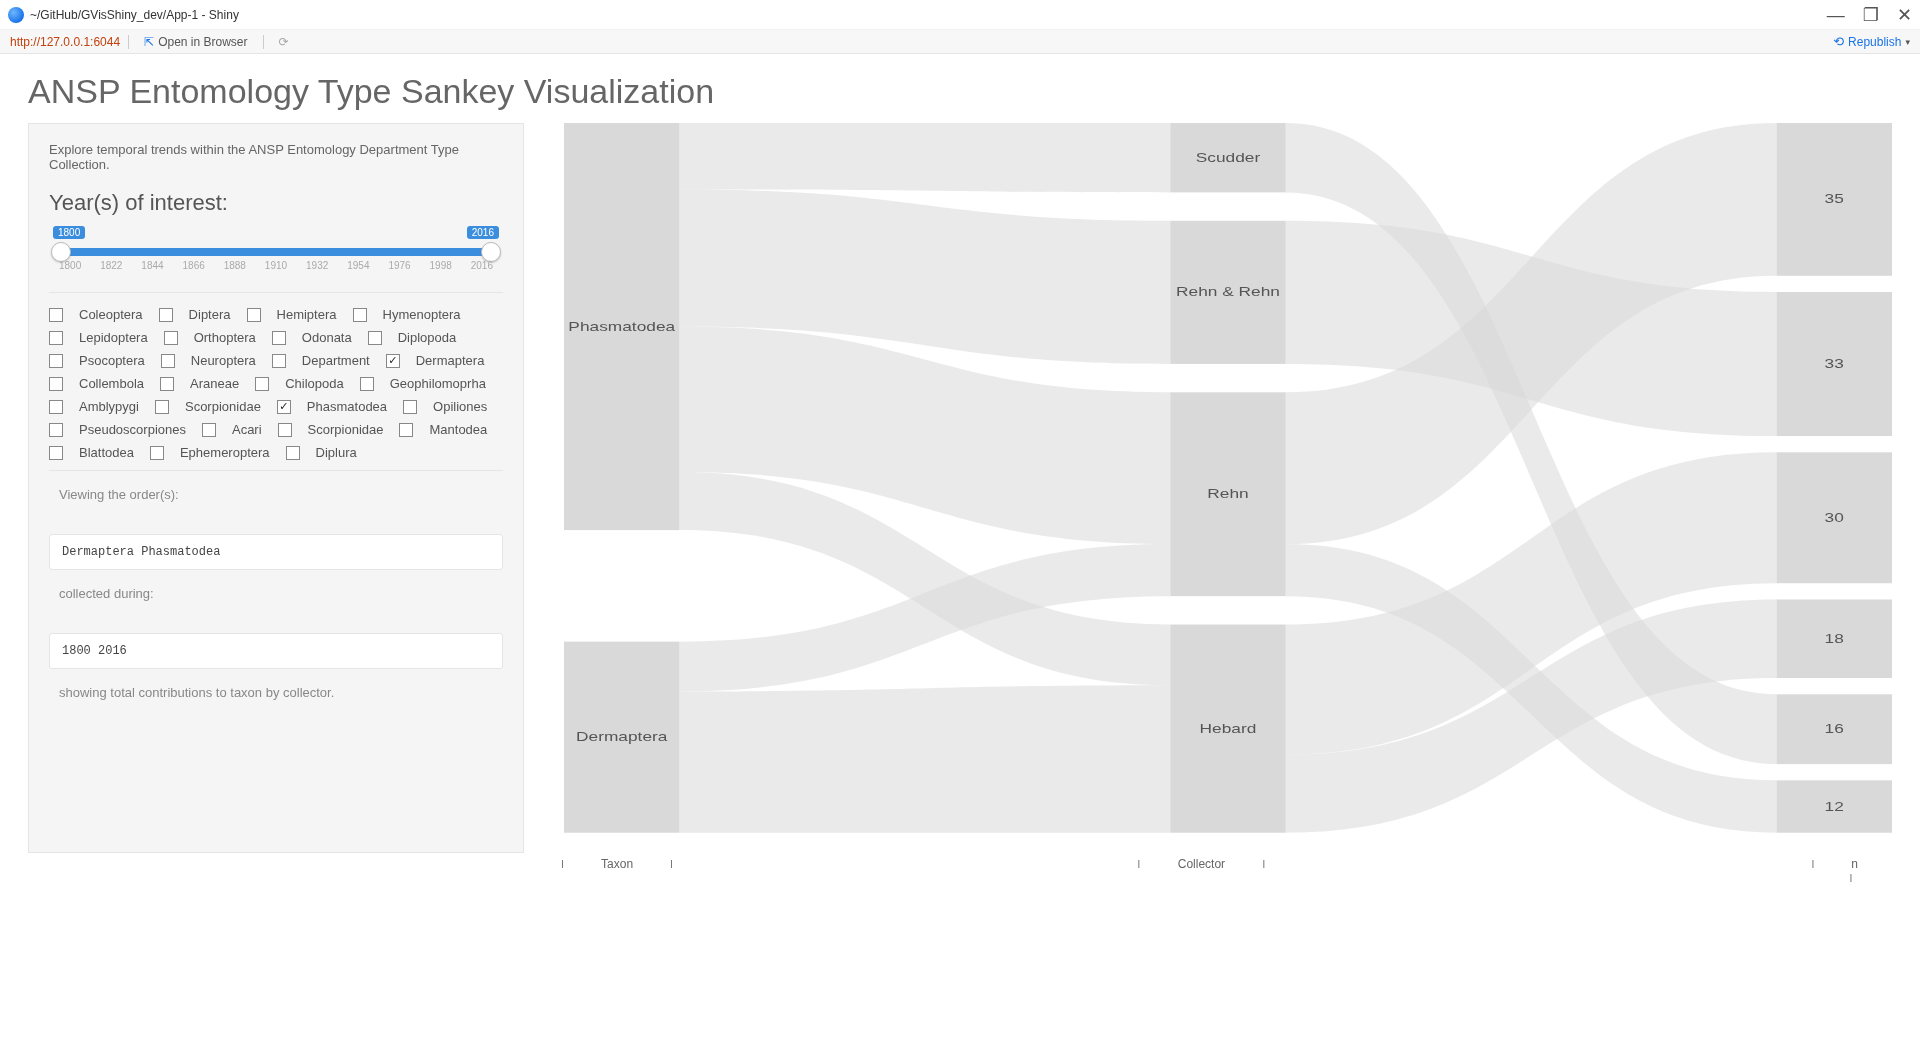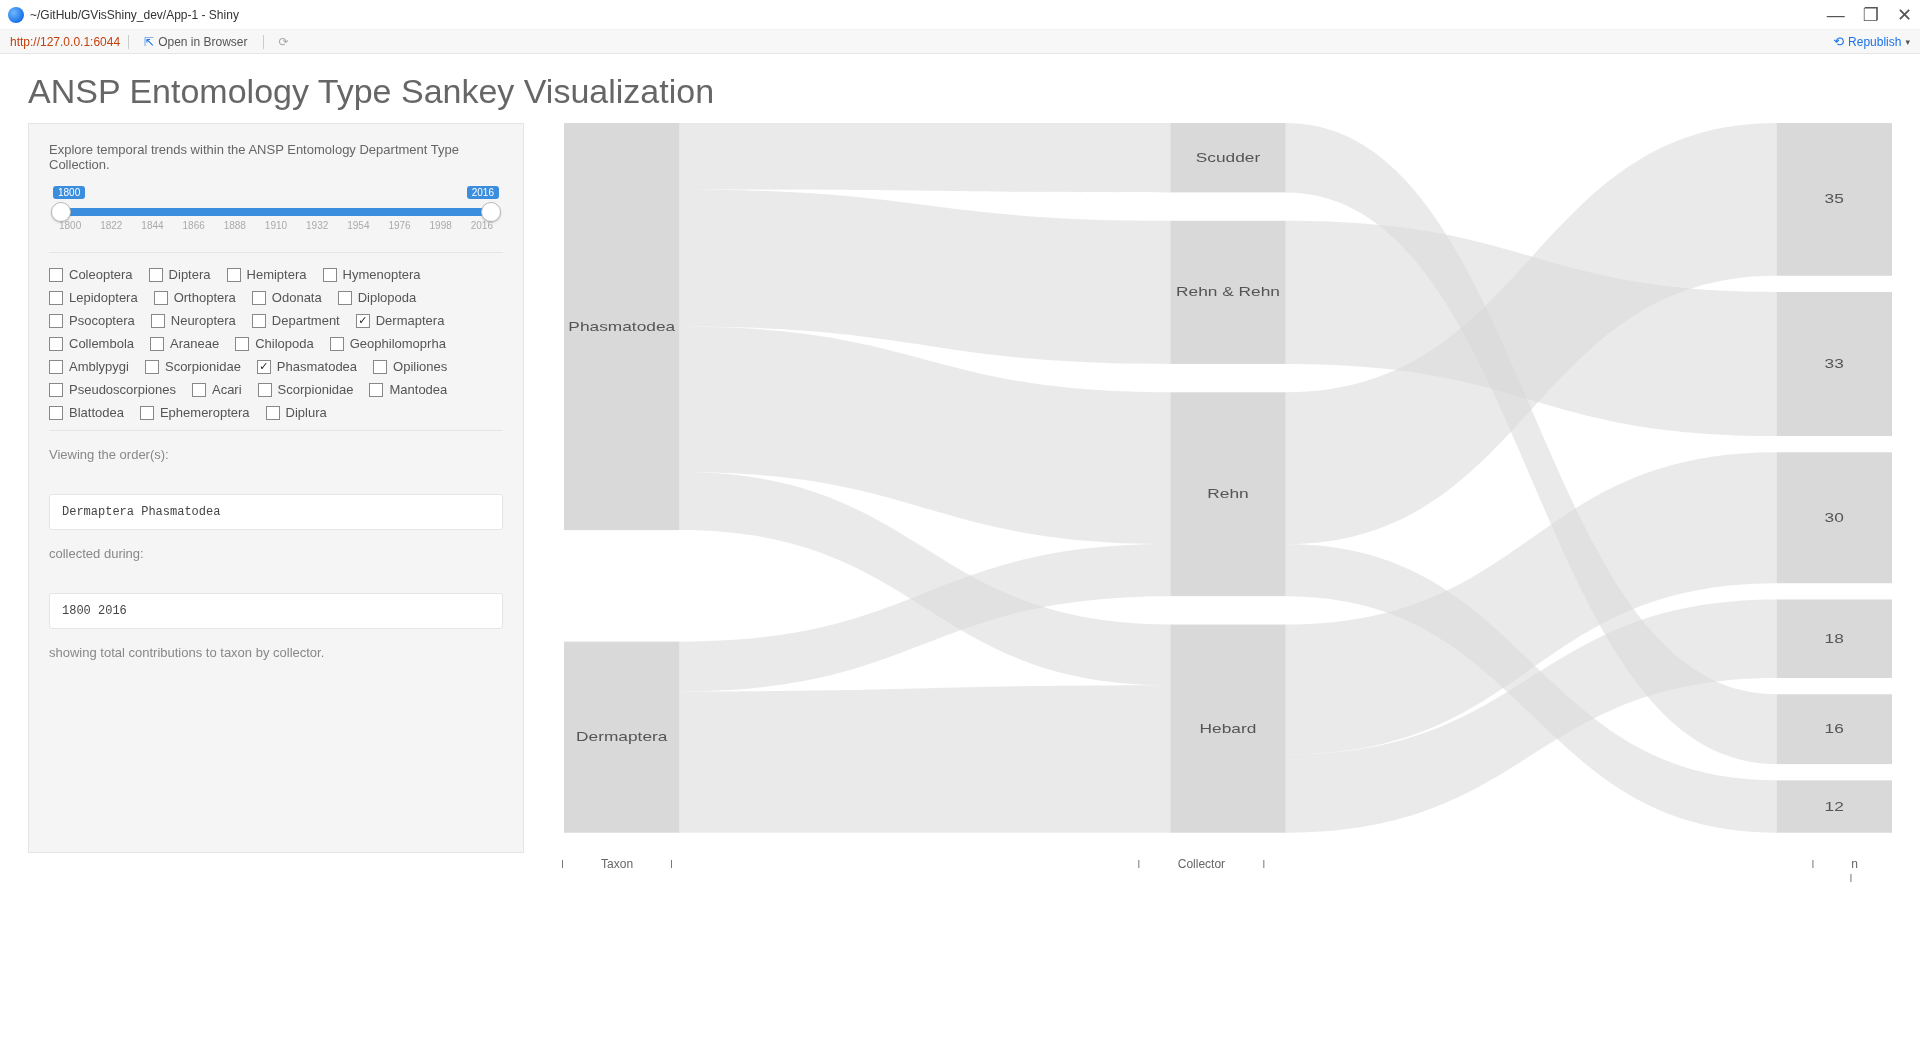--- a/index.html
+++ b/index.html
@@ -40,24 +40,24 @@
   .slider-handle.right { right: 2px; }
   .slider-label { position: absolute; top: -4px; font-size: 10px; color: #fff; background: #3b8ede; padding: 1px 5px; border-radius: 3px; }
   .slider-label.left { left: 4px; }
   .slider-label.right { right: 4px; }
   .slider-ticks { position: absolute; top: 30px; left: 10px; right: 10px; display: flex; justify-content: space-between; font-size: 10px; color: #aaa; }
 
   hr.sep { border: none; border-top: 1px solid #e5e5e5; margin: 10px 0 14px 0; }
 
   
   .cb-grid { display: flex; flex-wrap: wrap; gap: 8px 16px; margin-bottom: 8px; }
-  .cb-item { display: inline-flex; align-items: center; gap: 6px; font-size: 13px; color: #555; white-space: nowrap; }
+  .cb-item { display: inline-flex; align-items: center; gap: 16px; font-size: 13px; color: #555; white-space: nowrap; }
   .cb-box { width: 14px; height: 14px; border: 1px solid #888; background: #fff; display: inline-flex; align-items: center; justify-content: center; font-size: 11px; line-height: 1; color: #222; }
 
-  .subtext { font-size: 13px; color: #888; margin-top: 16px; margin-bottom: 6px; }
+  .subtext { font-size: 13px; color: #888; margin-top: 16px; margin-bottom: 6px; margin-left: 10px; }
   .codebox { background: #fff; border: 1px solid #e5e5e5; border-radius: 3px; padding: 10px 12px; font-family: "Courier New", monospace; font-size: 12px; color: #444; margin-top: 32px; }
 
   
   .chart { position: relative; flex: 1; height: 730px; }
   .chart svg { width: 100%; height: 100%; }
   .link { fill: #d9d9d9; fill-opacity: 0.55; }
 
   .axis-labels { position: absolute; bottom: -4px; left: 0; right: 0; display: flex; font-size: 12px; color: #666; }
 
 </style>
@@ -95,20 +95,21 @@
 </div>
 
 <div class="page">
   <h1 class="page-title">ANSP Entomology Type Sankey Visualization</h1>
 
   <div class="layout">
 
     <div class="sidebar">
       <p class="intro">Explore temporal trends within the ANSP Entomology Department Type Collection.</p>
 
+      <div class="section-head">Year(s) of interest:</div>
       <div class="slider-wrap">
         <span class="slider-label left">1800</span>
         <span class="slider-label right">2016</span>
         <div class="slider-track"></div>
         <div class="slider-fill"></div>
         <div class="slider-handle left"></div>
         <div class="slider-handle right"></div>
         <div class="slider-ticks" id="slider-ticks">
             <span>1800</span>
             <span>1822</span>

